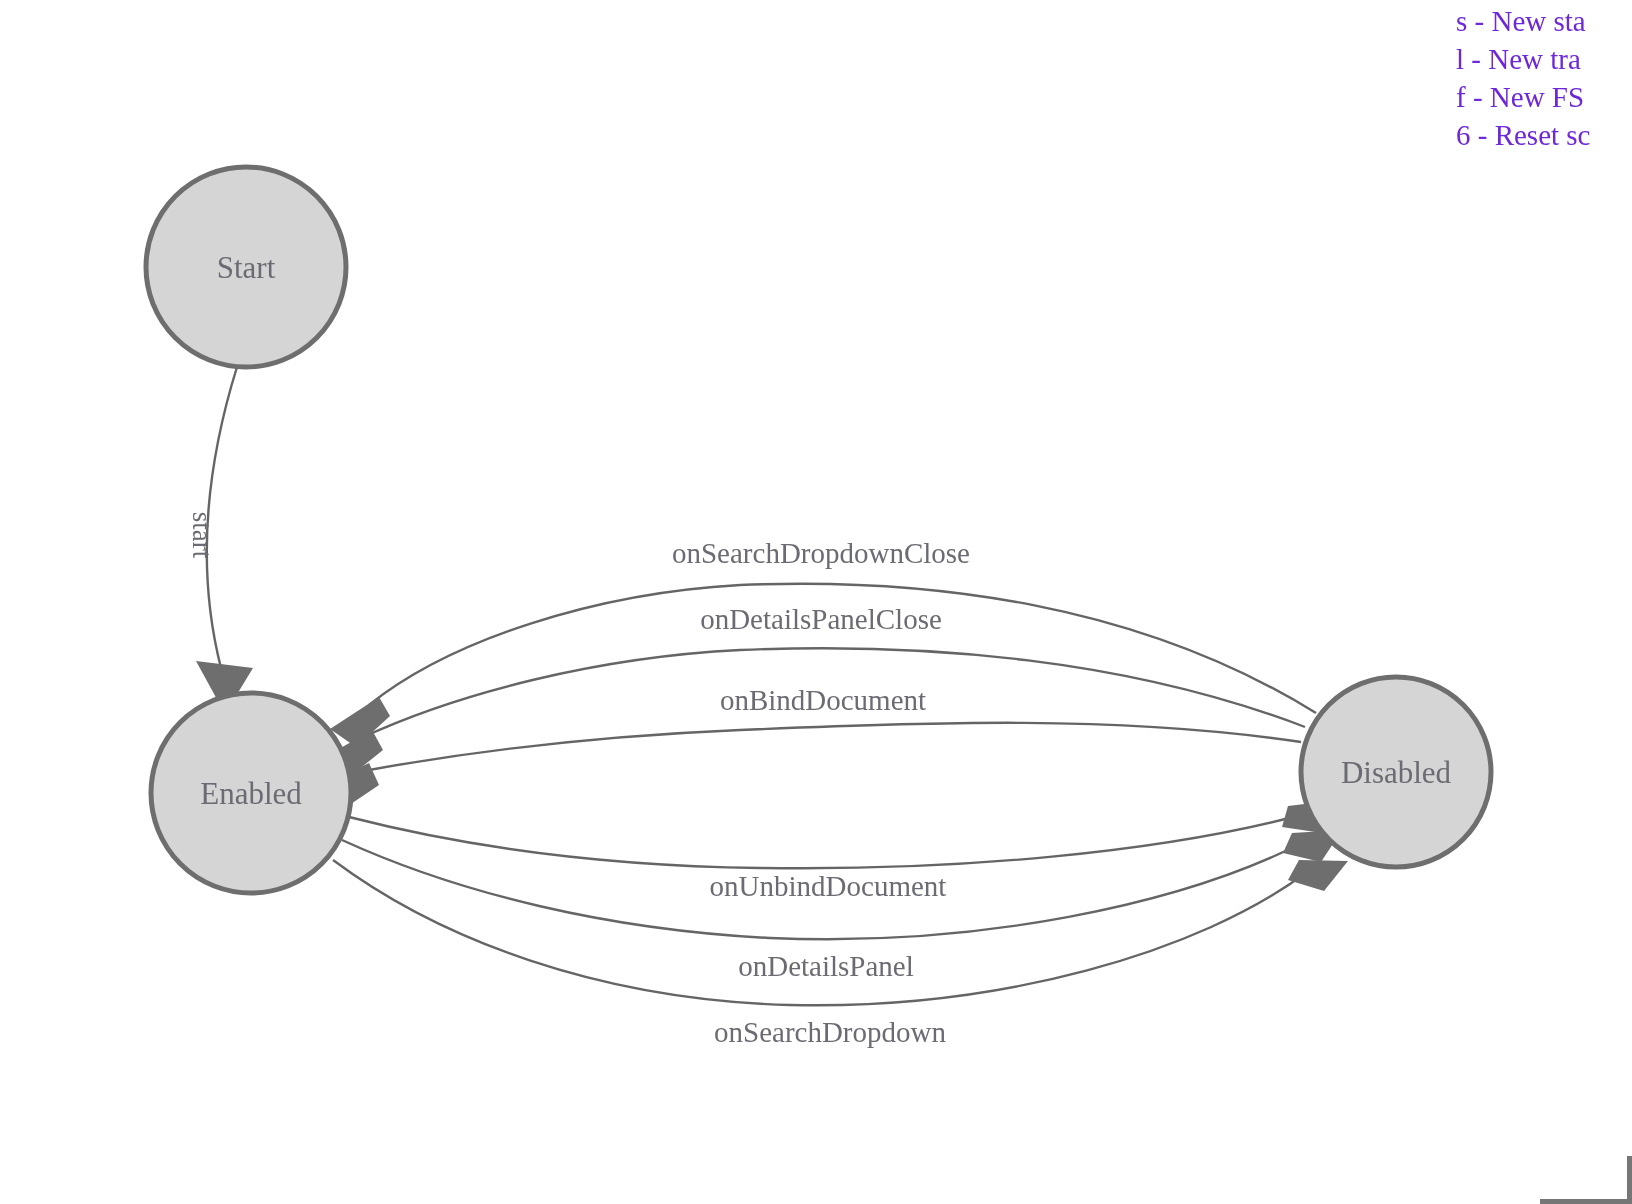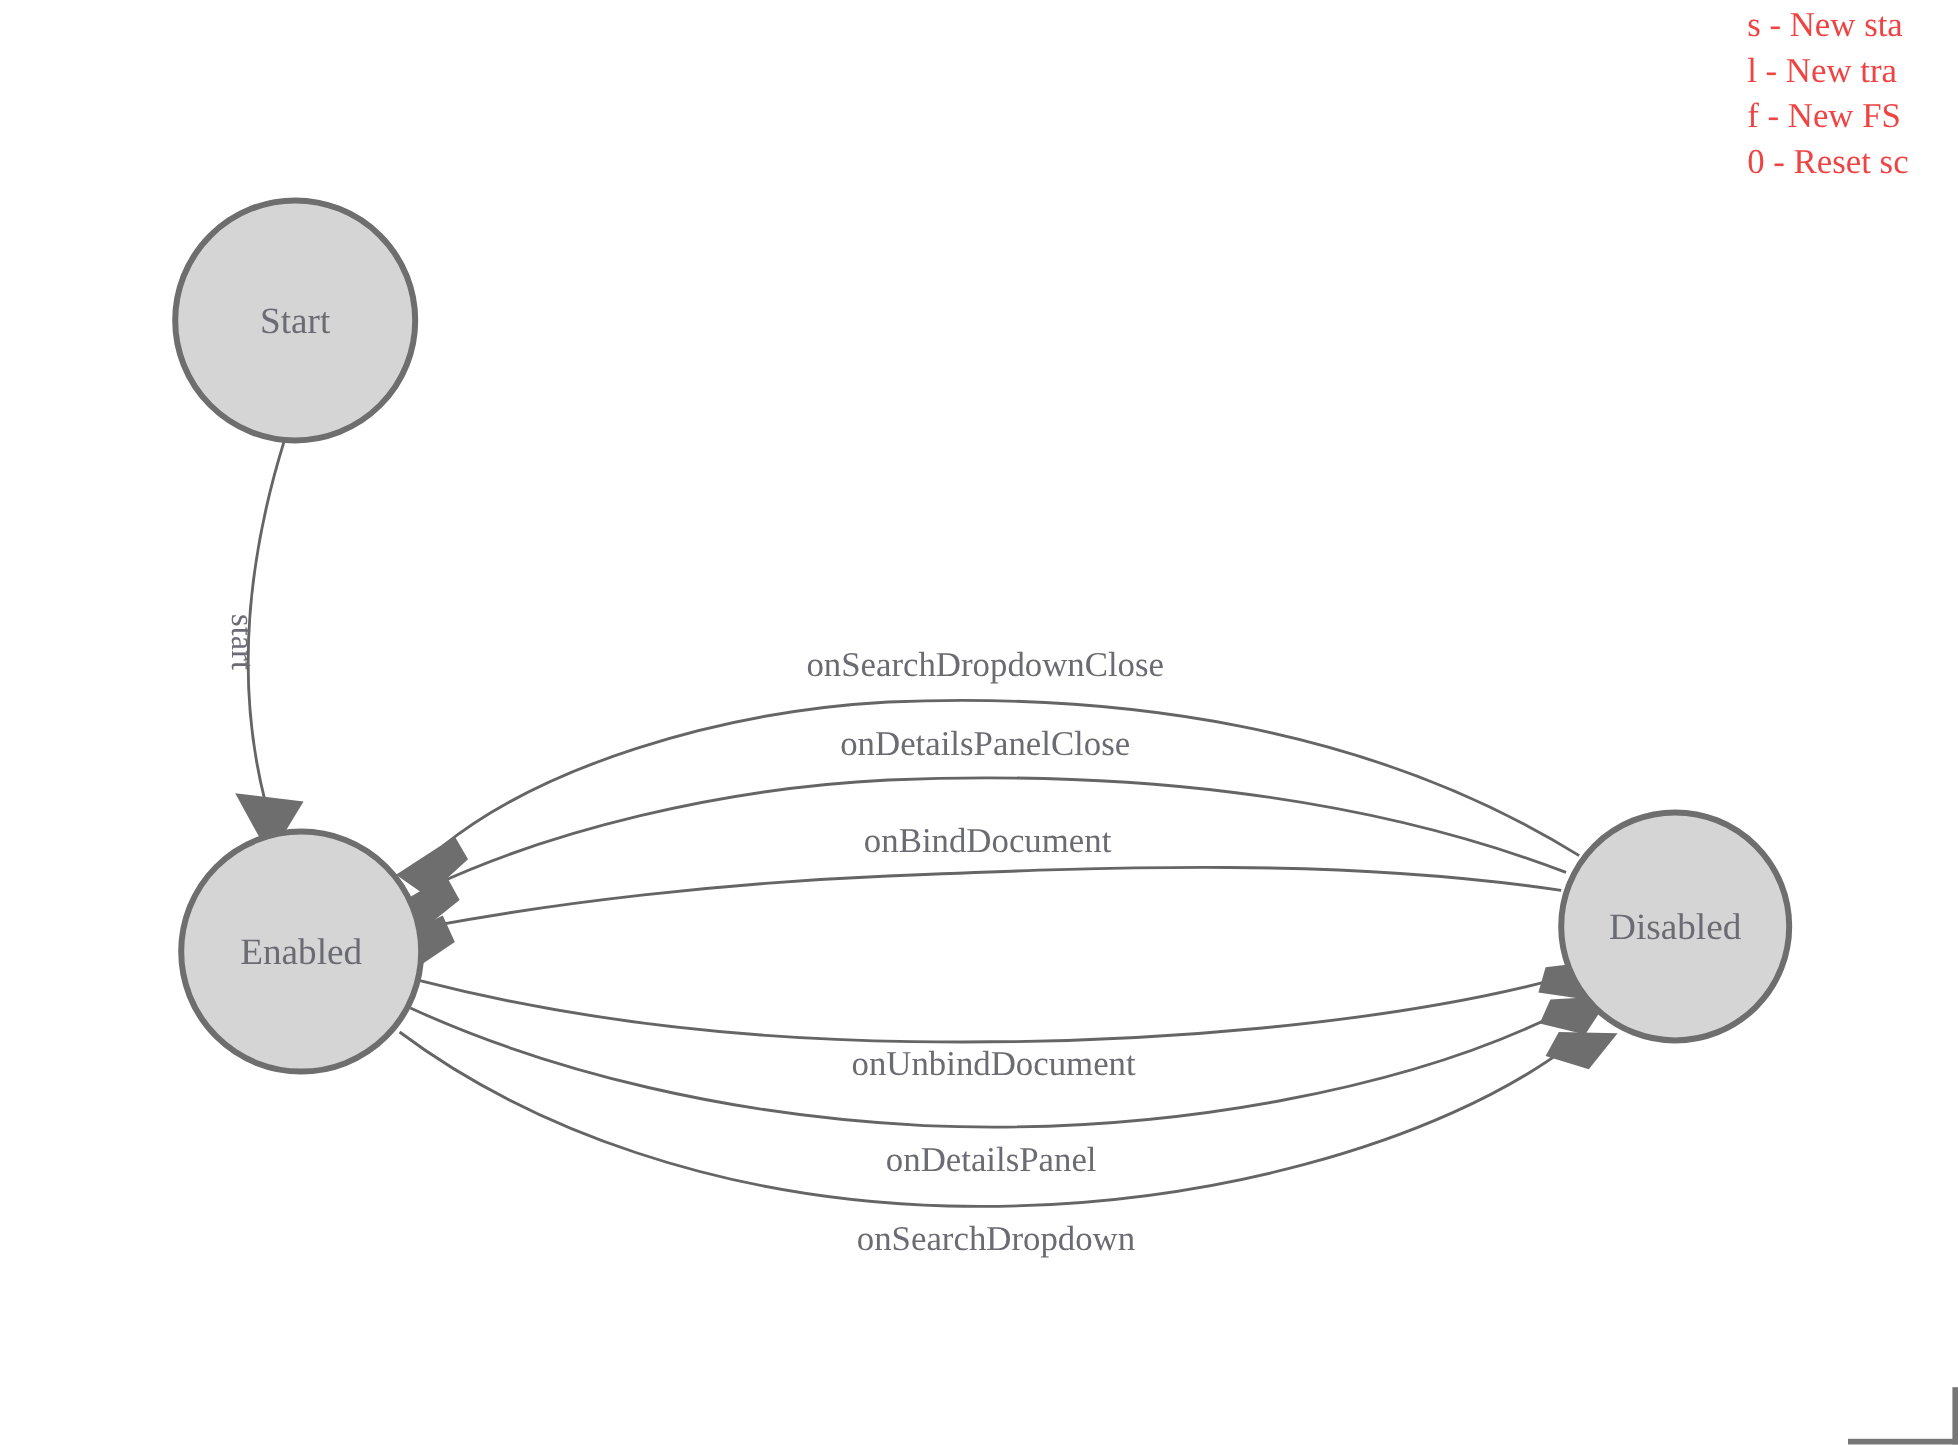--- a/index.html
+++ b/index.html
@@ -59,21 +59,21 @@
   }
   .legend {
     position: absolute;
     right: 0;
     top: 0;
     width: 204px;
     overflow: hidden;
     padding-top: 2px;
   }
   .legend-line {
-    color: #ef4444;
+    color: #6d28d9;
     font-family: "Liberation Serif", "DejaVu Serif", serif;
     font-size: 29px;
     line-height: 38px;
     white-space: nowrap;
     padding-left: 28px;
   }
   .corner-frame {
     position: absolute;
     right: 0px;
     bottom: 0px;
@@ -147,18 +147,18 @@
       <circle class="node-circle" cx="1396" cy="772" r="95"></circle>
       <text class="node-label" x="1396" y="772">Disabled</text>
     </g>
 
   </svg>
 
   <div class="legend">
     <div class="legend-line">s - New sta</div>
     <div class="legend-line">l - New tra</div>
     <div class="legend-line">f - New FS</div>
-    <div class="legend-line">0 - Reset sc</div>
+    <div class="legend-line">6 - Reset sc</div>
   </div>
 
   <div class="corner-frame"></div>
 
 </div>
 
 </body></html>

